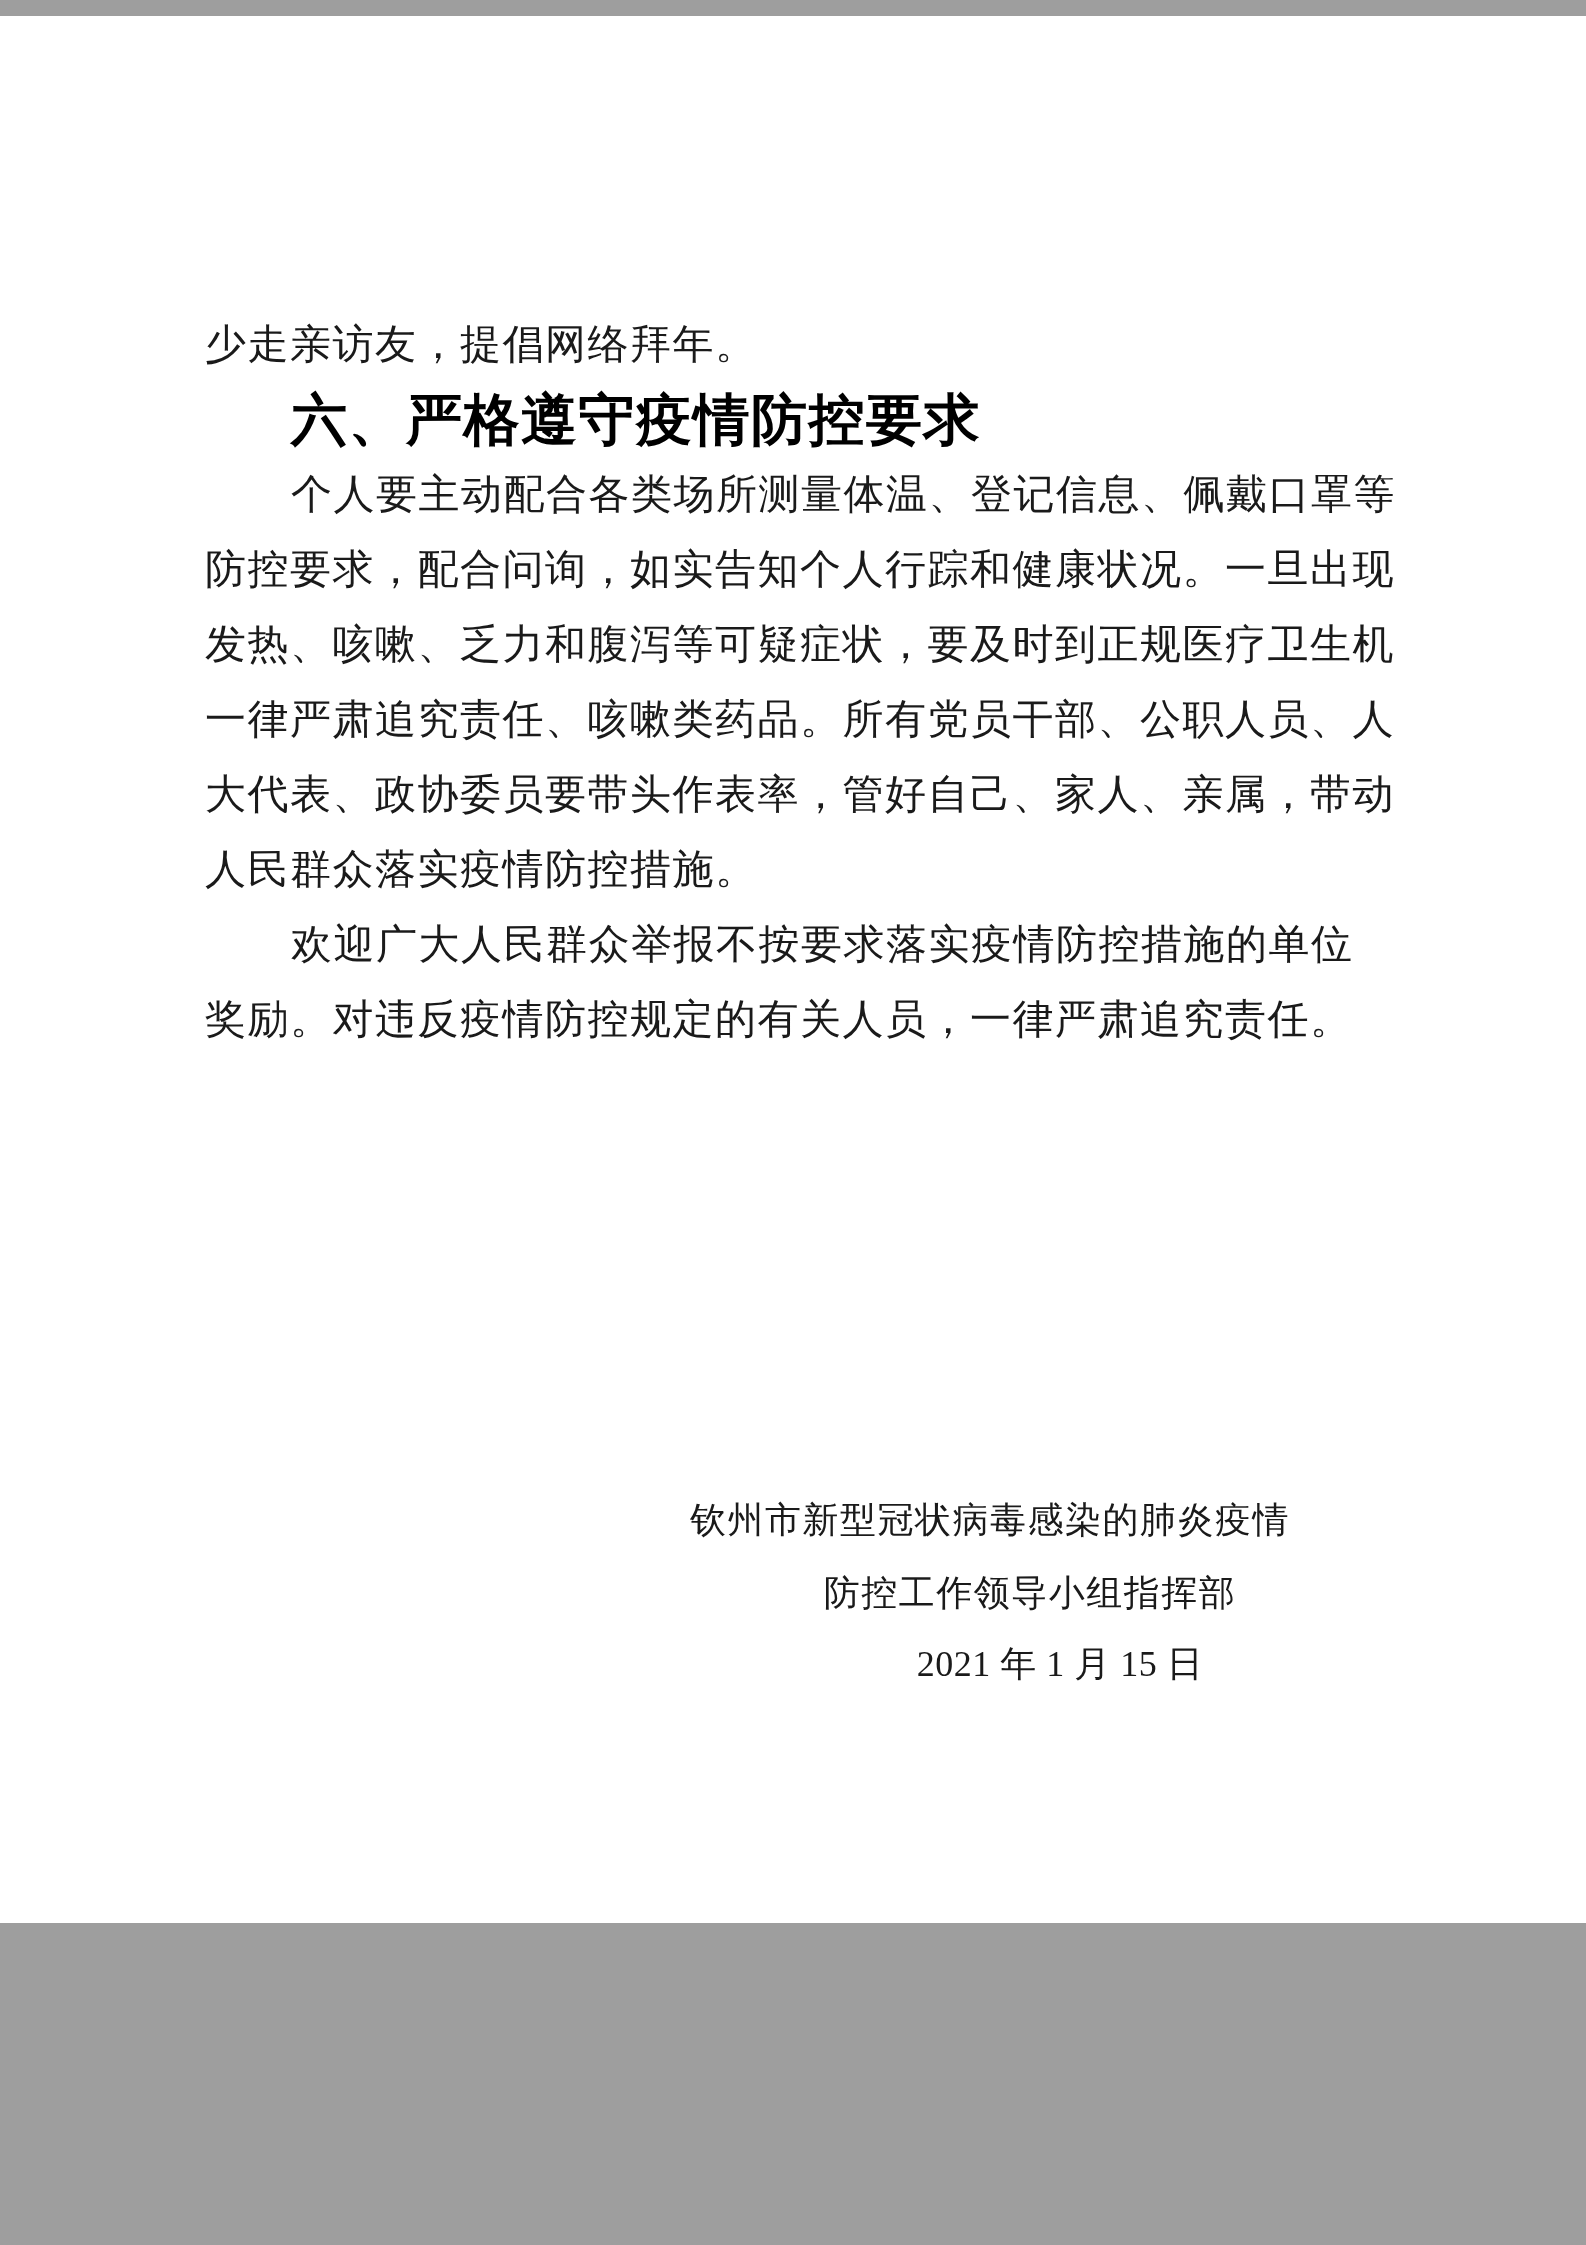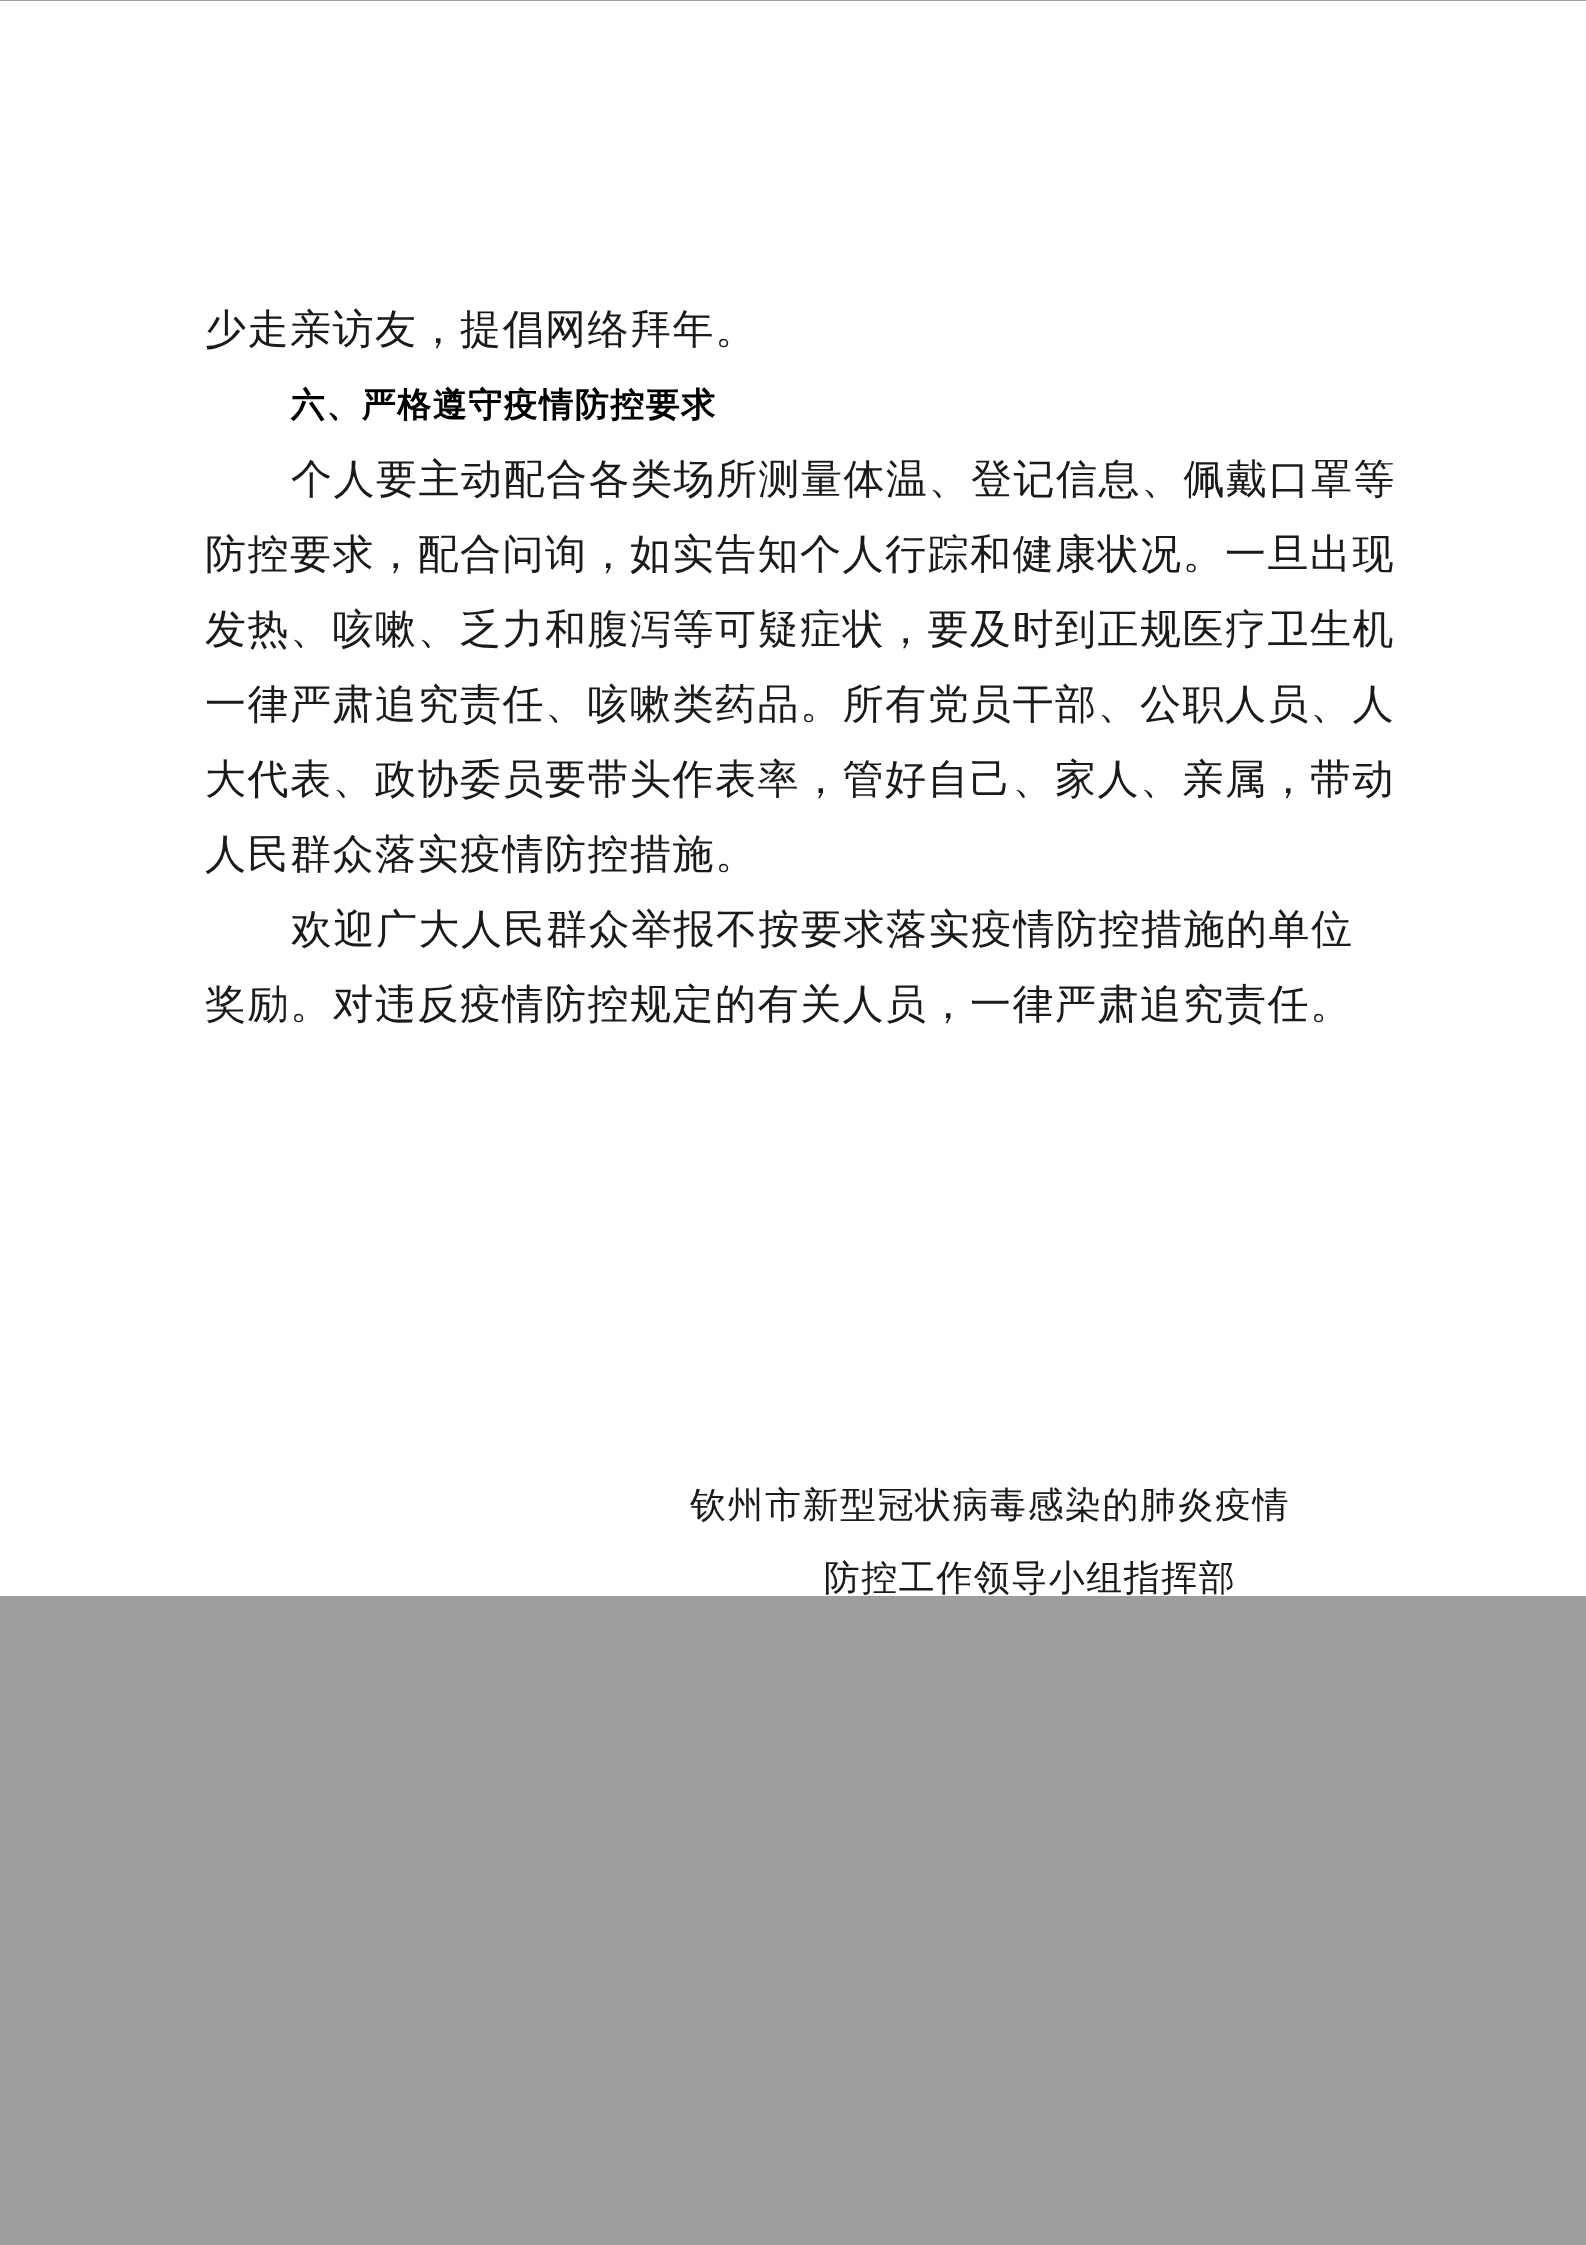--- a/index.html
+++ b/index.html
@@ -3,22 +3,22 @@
 <meta charset="utf-8">
 <style>
   html, body {
     margin: 0;
     padding: 0;
     background: #9e9e9e;
   }
   .page {
     position: relative;
     width: 1586px;
-    height: 1595px;
-    margin: 1px auto;
+    height: 1907px;
+    margin: 16px auto;
     background: #ffffff;
     overflow: hidden;
     color: #1a1a1a;
     font-family: "Liberation Serif", "DejaVu Serif", serif;
   }
   .textblock {
     position: absolute;
     left: 205px;
     top: 291px;
     width: 1240px;
@@ -30,21 +30,21 @@
     letter-spacing: 1.5px;
     white-space: nowrap;
     font-family: "Liberation Serif", "DejaVu Serif", serif;
   }
   .indent {
     text-indent: 86px;
   }
   .heading {
     font-family: "Liberation Sans", "DejaVu Sans", sans-serif;
     font-weight: bold;
-    font-size: 34px;
+    font-size: 56px;
     color: #000000;
   }
   .sig-line {
     position: absolute;
     transform: translateX(-50%);
     font-size: 36px;
     letter-spacing: 1.5px;
     white-space: nowrap;
     line-height: 52px;
   }

